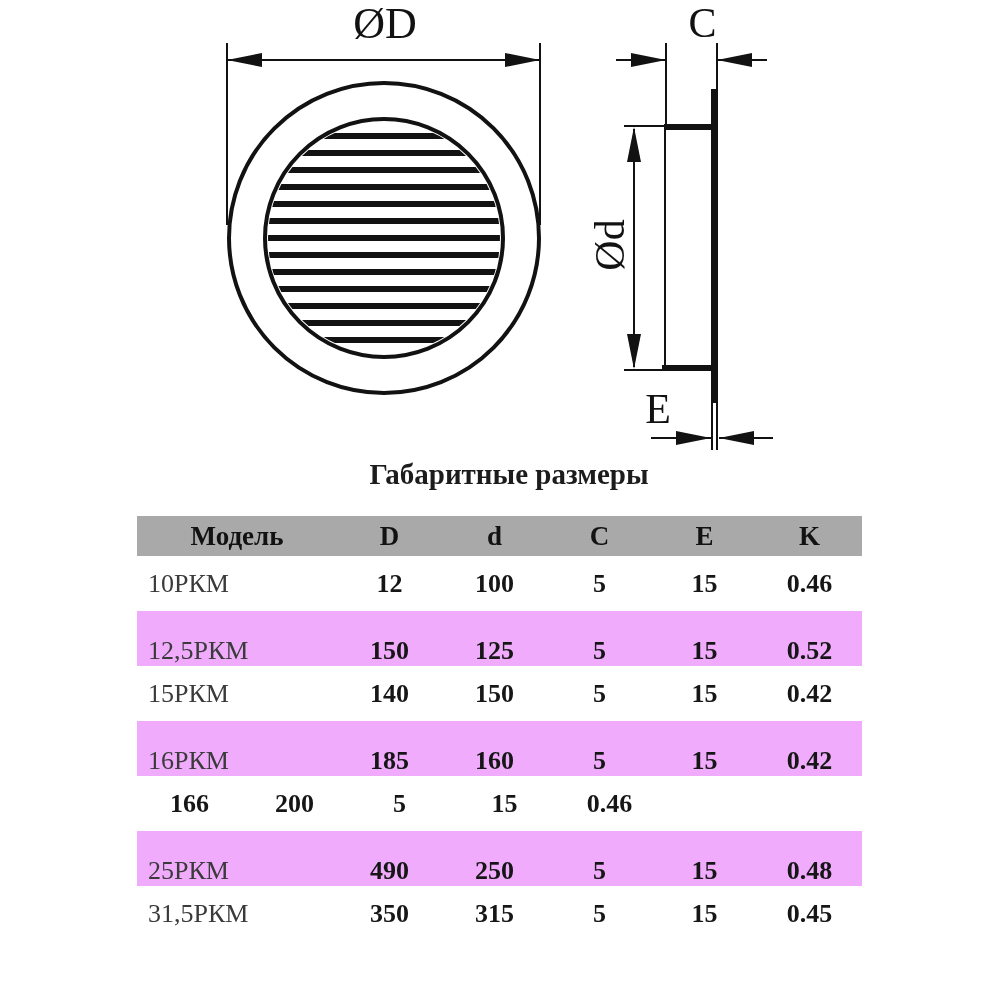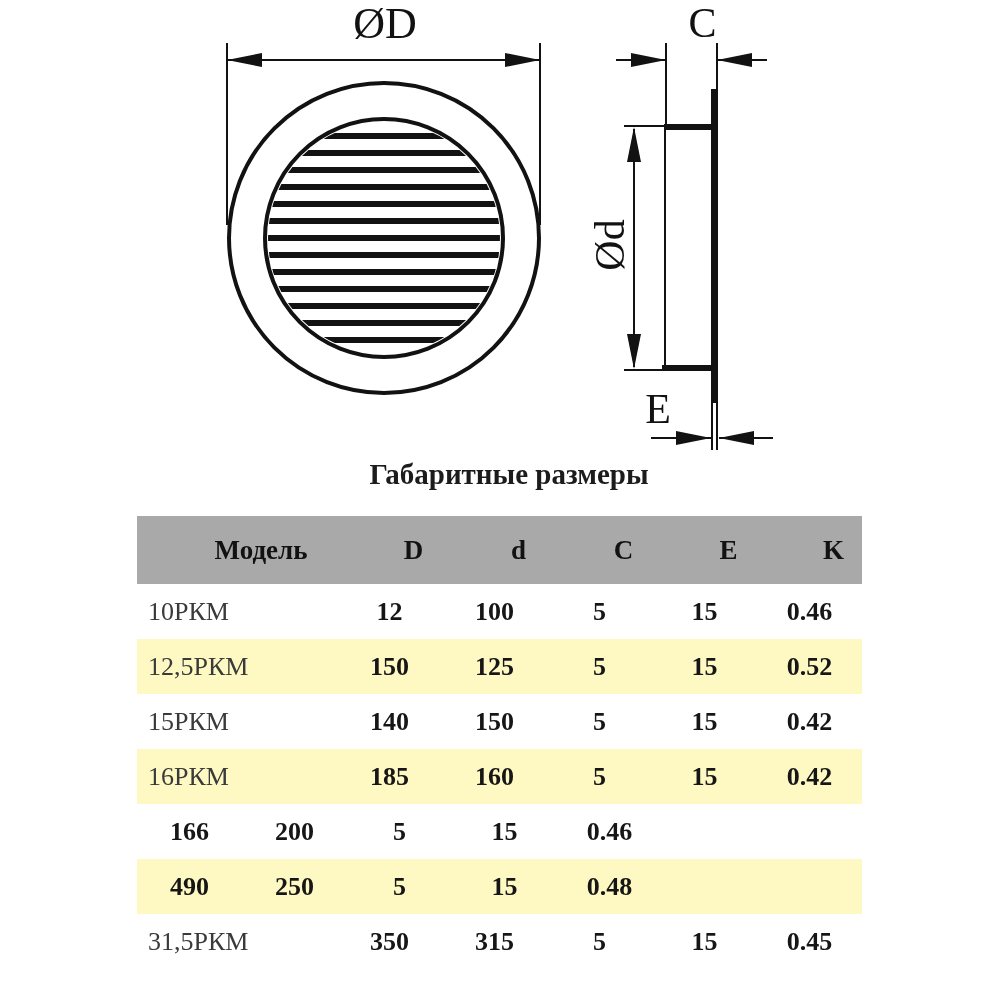--- a/index.html
+++ b/index.html
@@ -25,22 +25,22 @@
   }
   .dim-label.small{font-size:42px;}
   .rot{transform:rotate(-90deg);transform-origin:center center;}
   
   .tbl-title{
     position:absolute;top:458px;left:9px;width:1000px;text-align:center;
     font-size:29px;font-weight:bold;color:#1c1c1c;
   }
   .tbl{position:absolute;left:137px;top:516px;width:725px;}
   .tr{display:flex;align-items:center;height:55px;background:#ffffff;}
-  .tr.head{height:68px;padding-left:24px;}
-  .tr.stripe{background:#fef9c3;}
+  .tr.head{height:40px;}
+  .tr.stripe{background:#f0abfc;align-items:flex-end;}
   .tr.head{background:#a9a9a9;}
   .td{flex:0 0 105px;text-align:center;font-size:26px;font-weight:bold;color:#161616;}
   .td.model{flex:0 0 200px;text-align:left;padding-left:11px;box-sizing:border-box;
     font-weight:normal;color:#3a3a3a;}
   .tr.head .td{font-size:27px;font-weight:bold;color:#121212;}
   .tr.head .td.model{text-align:center;padding-left:0;font-weight:bold;color:#121212;}
 </style>
 </head>
 <body>
 
@@ -141,20 +141,21 @@
 
     <div class="tr">
       <div class="td">166</div>
       <div class="td">200</div>
       <div class="td">5</div>
       <div class="td">15</div>
       <div class="td">0.46</div>
     </div>
 
     <div class="tr stripe">
+      <div class="td model">25РКМ</div>
       <div class="td">490</div>
       <div class="td">250</div>
       <div class="td">5</div>
       <div class="td">15</div>
       <div class="td">0.48</div>
     </div>
 
     <div class="tr">
       <div class="td model">31,5РКМ</div>
       <div class="td">350</div>

